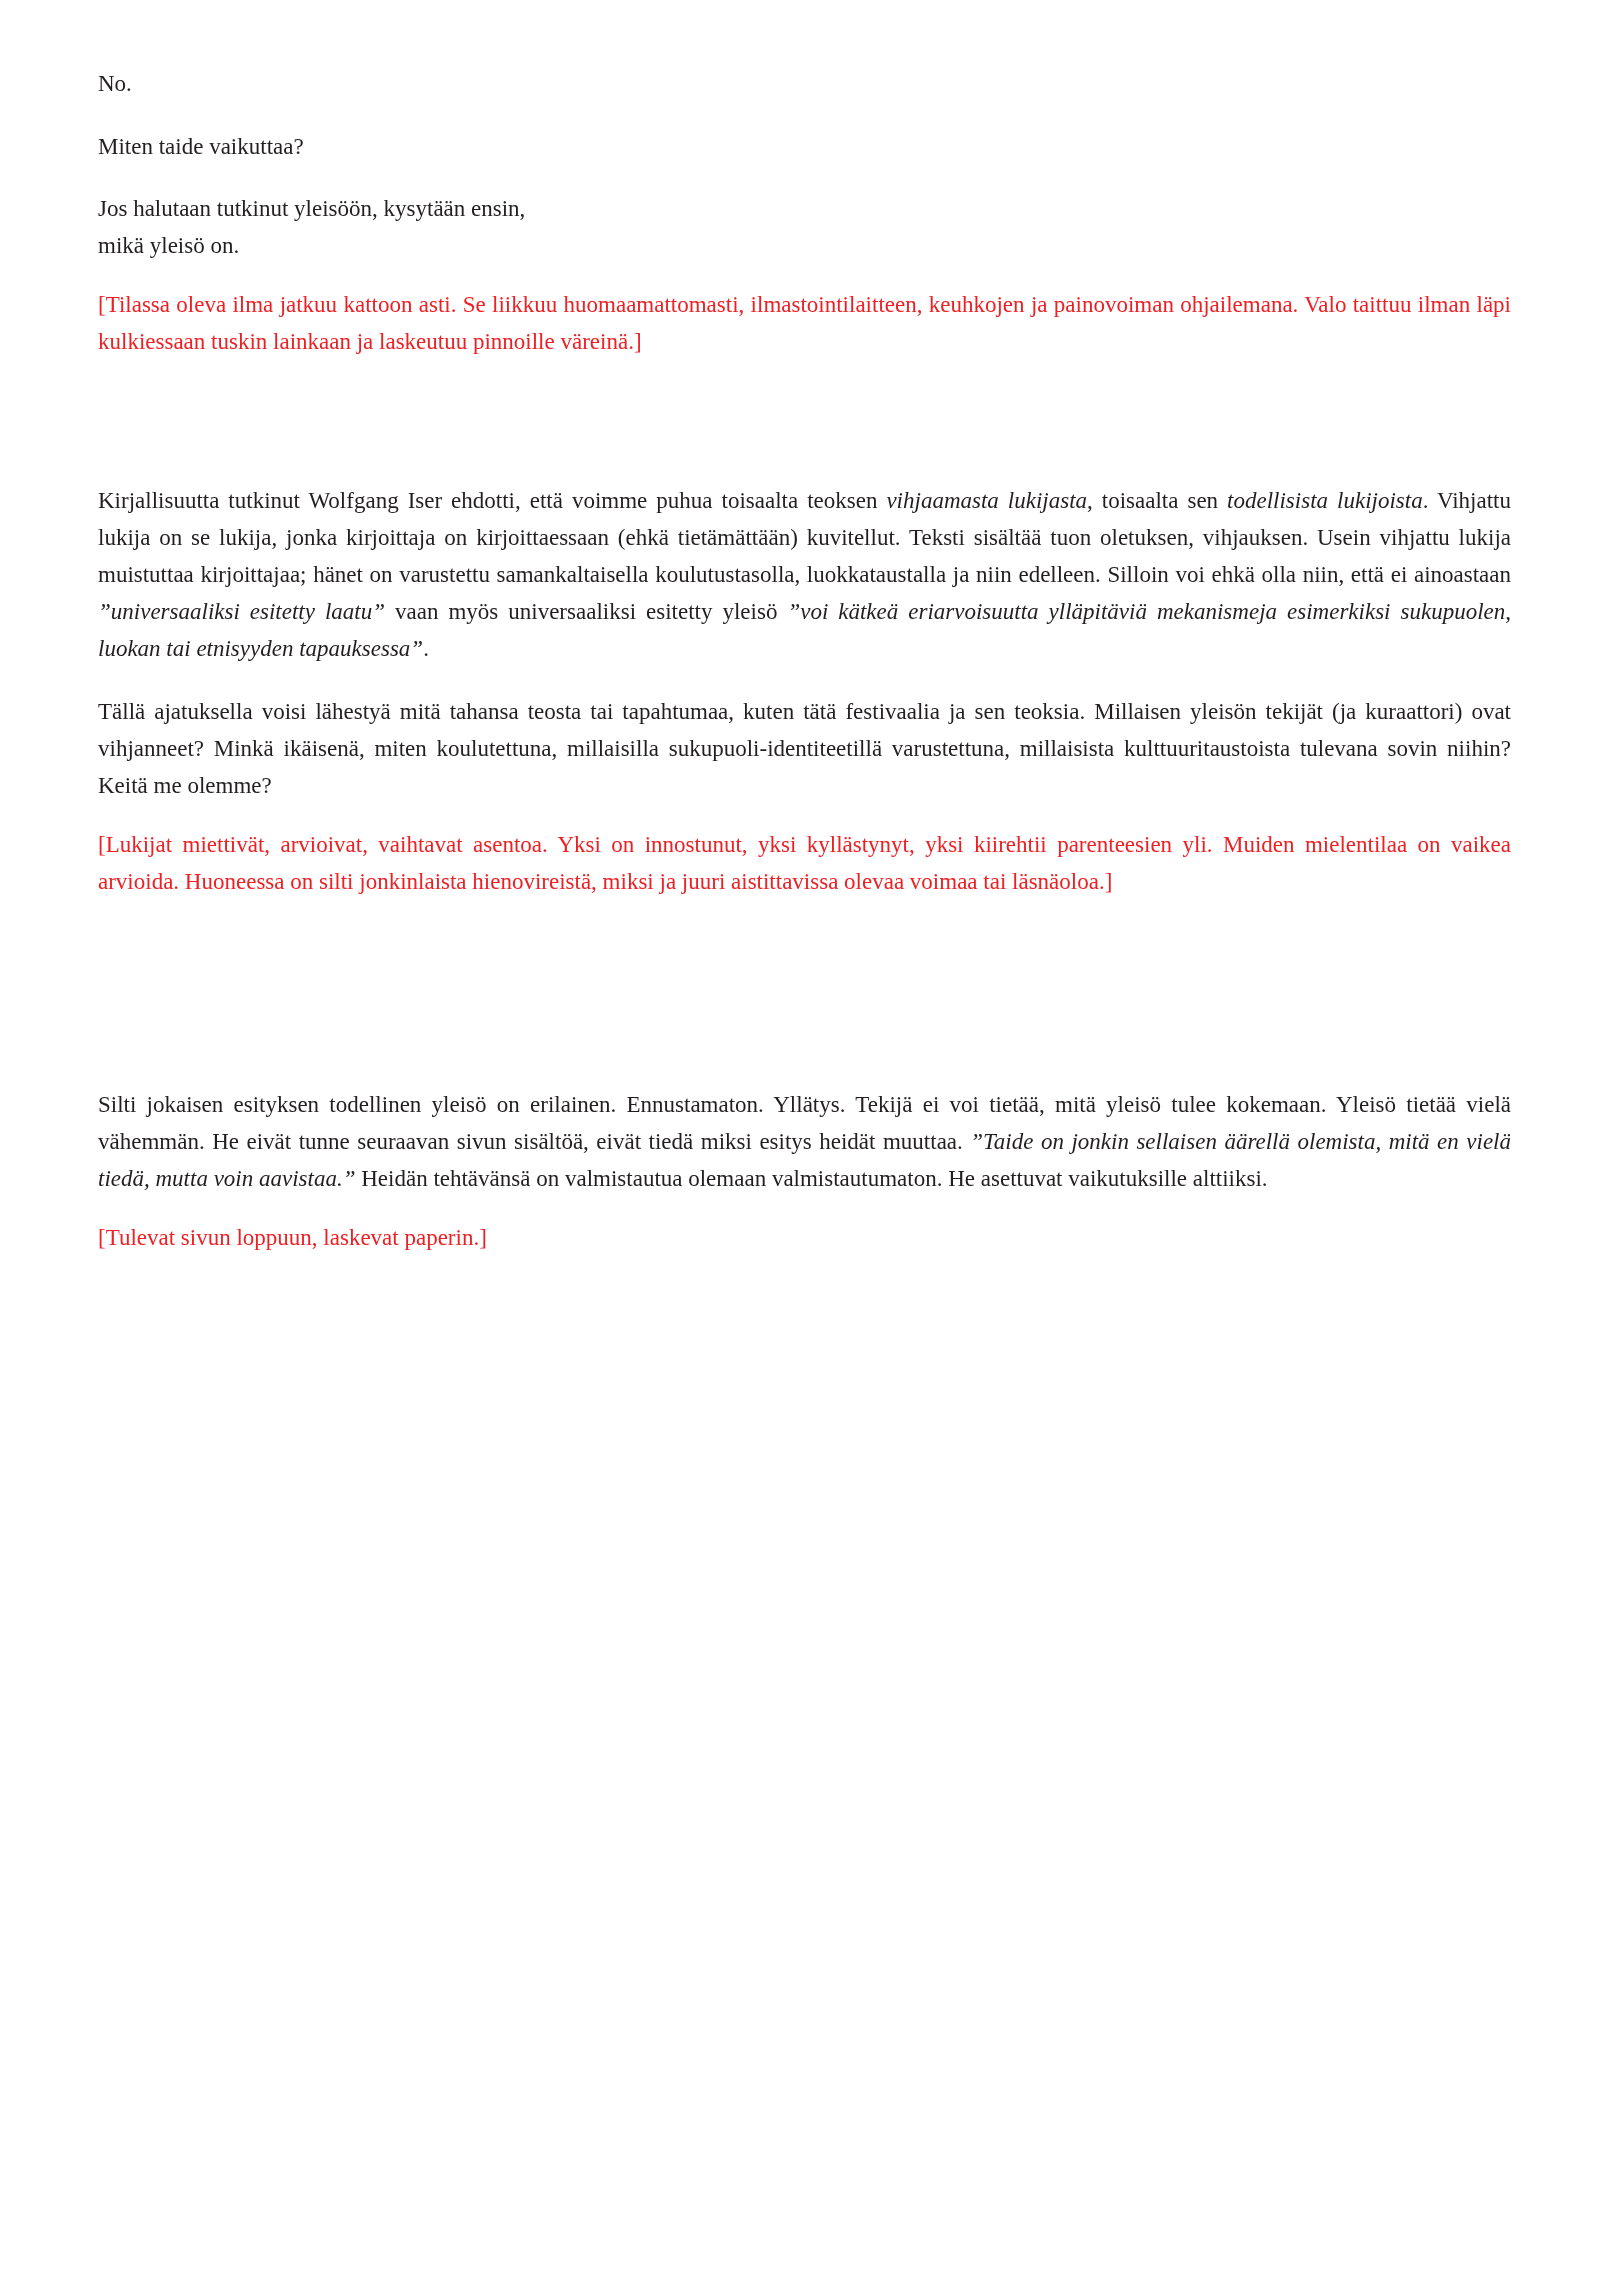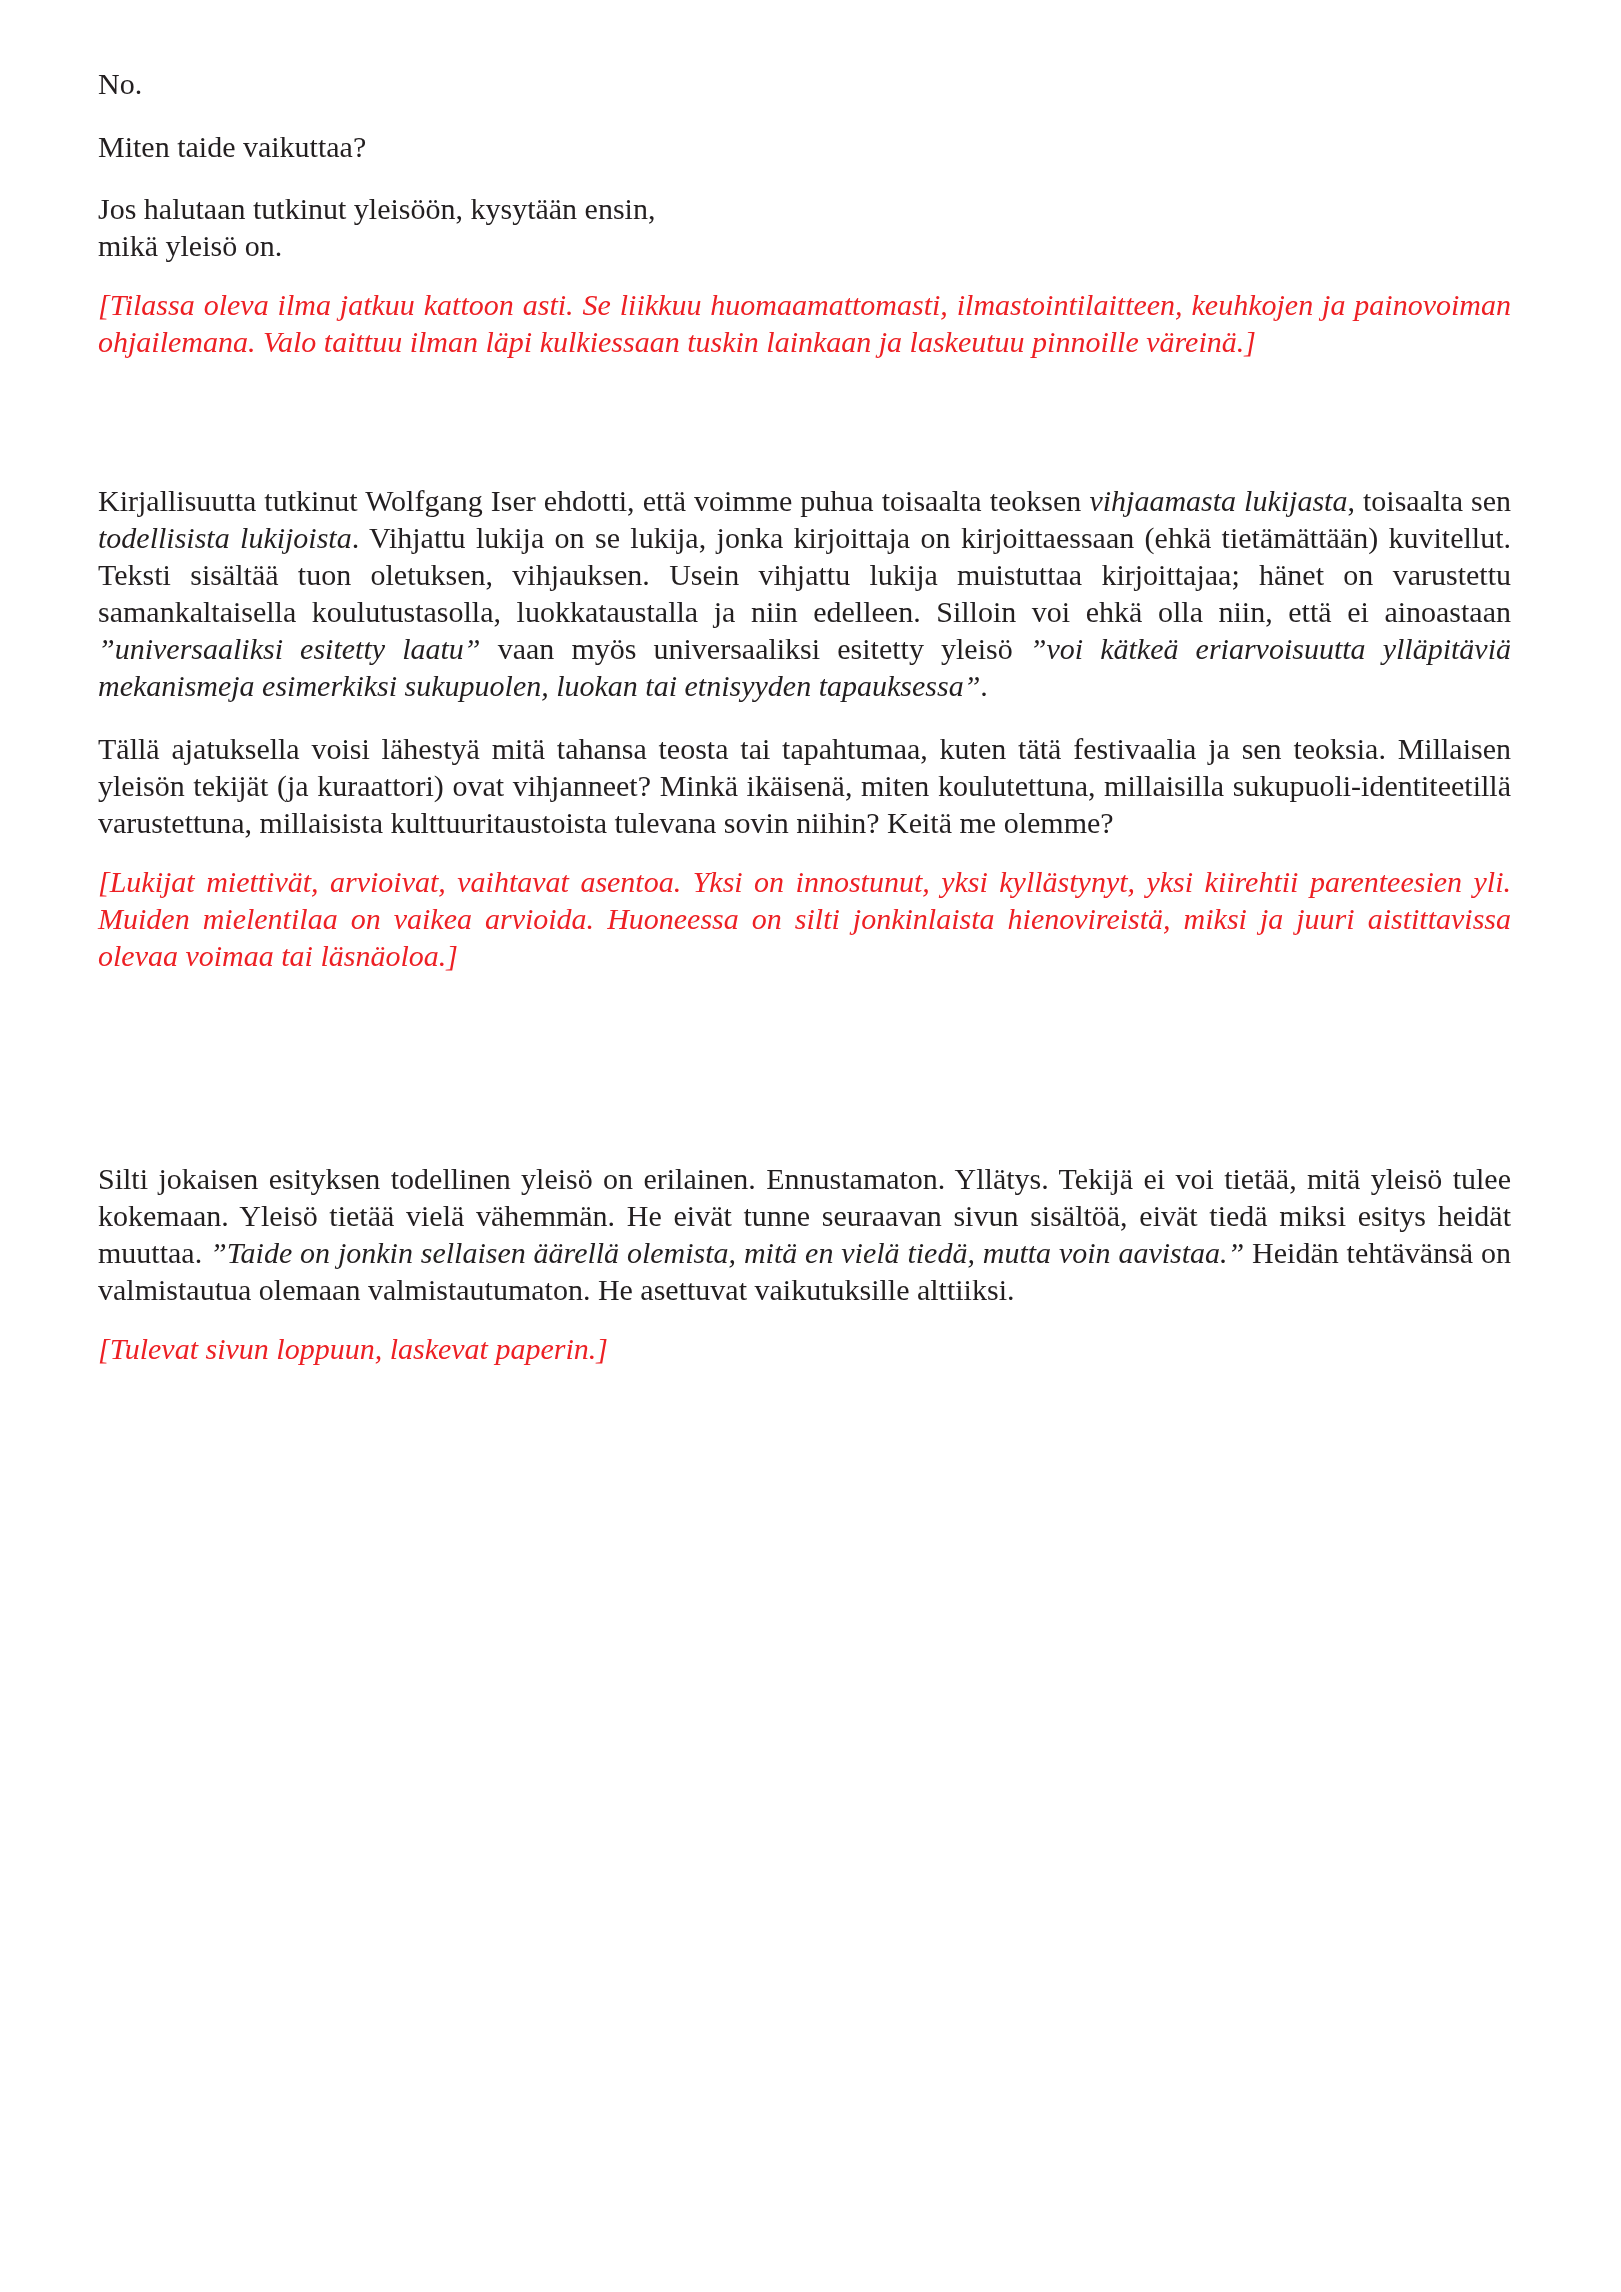--- a/index.html
+++ b/index.html
@@ -9,39 +9,38 @@
   }
   *{box-sizing:border-box;}
   html,body{margin:0;padding:0;background:#ffffff;}
   .page{
     position:relative;
     width:1621px;
     height:1681px;
     margin:0 auto;
     background:var(--page-bg);
     font-family:"Liberation Serif","DejaVu Serif",serif;
-    font-size:30px;
+    font-size:23px;
     line-height:37px;
     color:var(--text-color);
     padding:65px 110px 0 98px;
     overflow:hidden;
   }
   .block{
     margin:0;
     text-align:justify;
     text-justify:inter-word;
     hyphens:auto;
   }
   .block.short{text-align:left;}
   .gap-none{margin-top:0;}
   .gap-s{margin-top:25.5px;}
   .gap-l{margin-top:122px;}
   .gap-xl{margin-top:186px;}
   .stage{
-    font-style:italic;
     color:var(--accent-red);
     margin-top:22px;
   }
   .italic{font-style:italic;margin-top:31px;}
 </style>
 </head>
 <body>
 
 <div class="page">
     <p class="block gap-none short"><span>No.</span></p>

